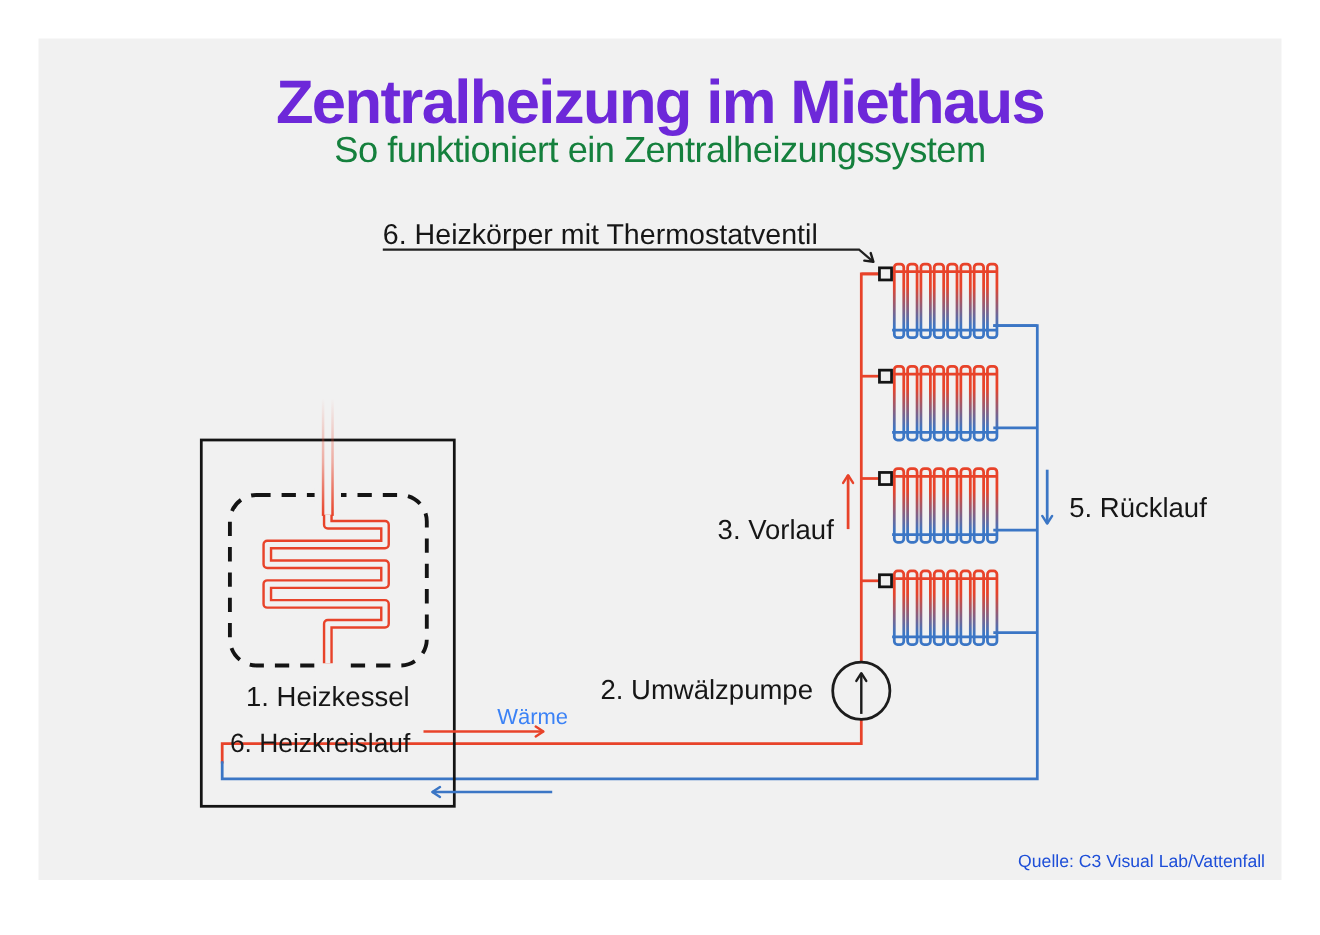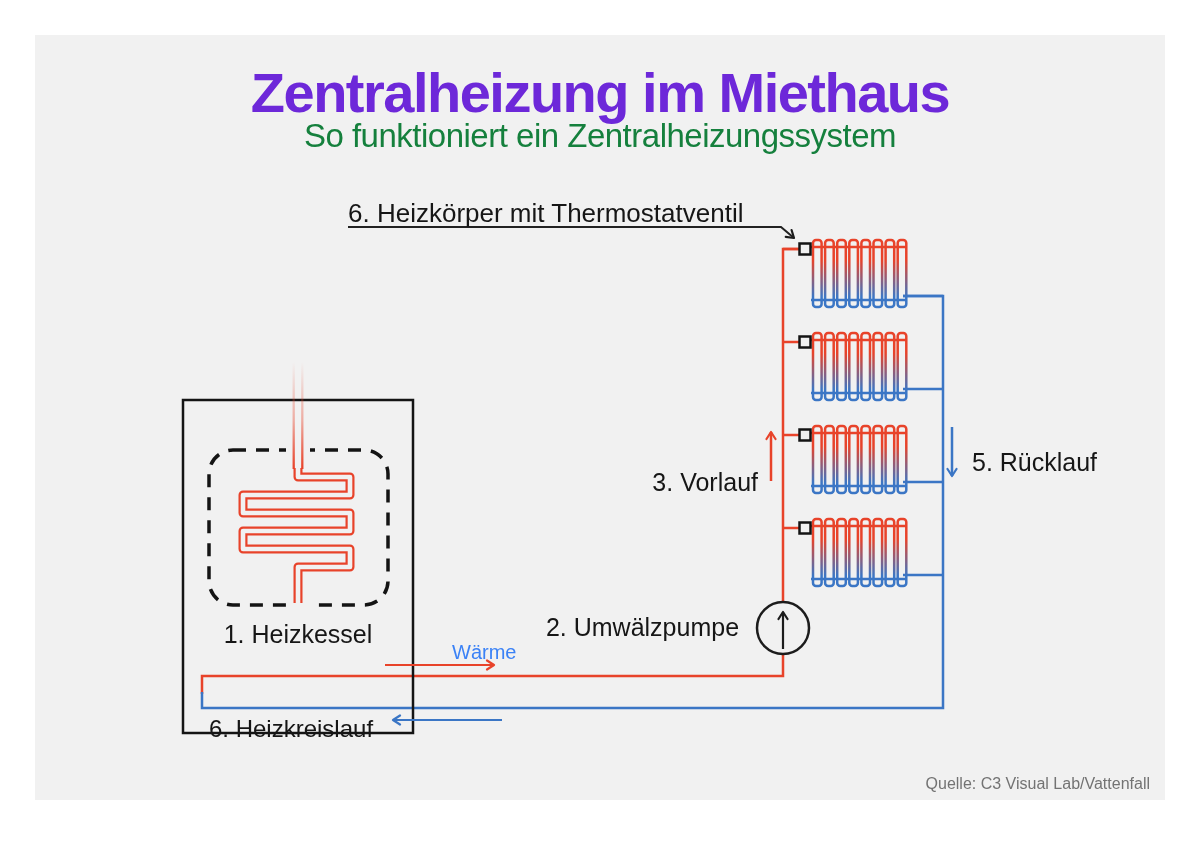--- a/index.html
+++ b/index.html
@@ -19,25 +19,25 @@
   }
   .subtitle{
     left:0;top:118px;width:1200px;text-align:center;
     font-size:33px;font-weight:400;letter-spacing:-0.5px;color:#15803d;
   }
   .lbl-radiator{left:348px;top:199px;font-size:26px;}
   .lbl-supply{left:598px;top:469px;width:160px;text-align:right;}
   .lbl-return{left:972px;top:449px;}
   .lbl-pump{left:526px;top:614px;width:233px;text-align:center;}
   .lbl-boiler{left:183px;top:621px;width:230px;text-align:center;}
-  .lbl-circuit{left:209px;top:716px;font-size:24px;}
+  .lbl-circuit{left:209px;top:664px;font-size:24px;}
   .lbl-heat{left:440px;top:641px;font-size:20px;color:#3b82f6;margin-left:12px;}
   .source{
     left:800px;top:775px;width:350px;text-align:right;
-    font-size:16px;color:#737373;
+    font-size:16px;color:#1d4ed8;
   }
 </style>
 </head>
 <body>
 
 <div id="canvas"></div>
 
 <svg width="1200" height="850" viewBox="0 0 1200 850">
   <defs>
     <linearGradient id="gFin" x1="0" y1="0" x2="0" y2="67" gradientUnits="userSpaceOnUse">

